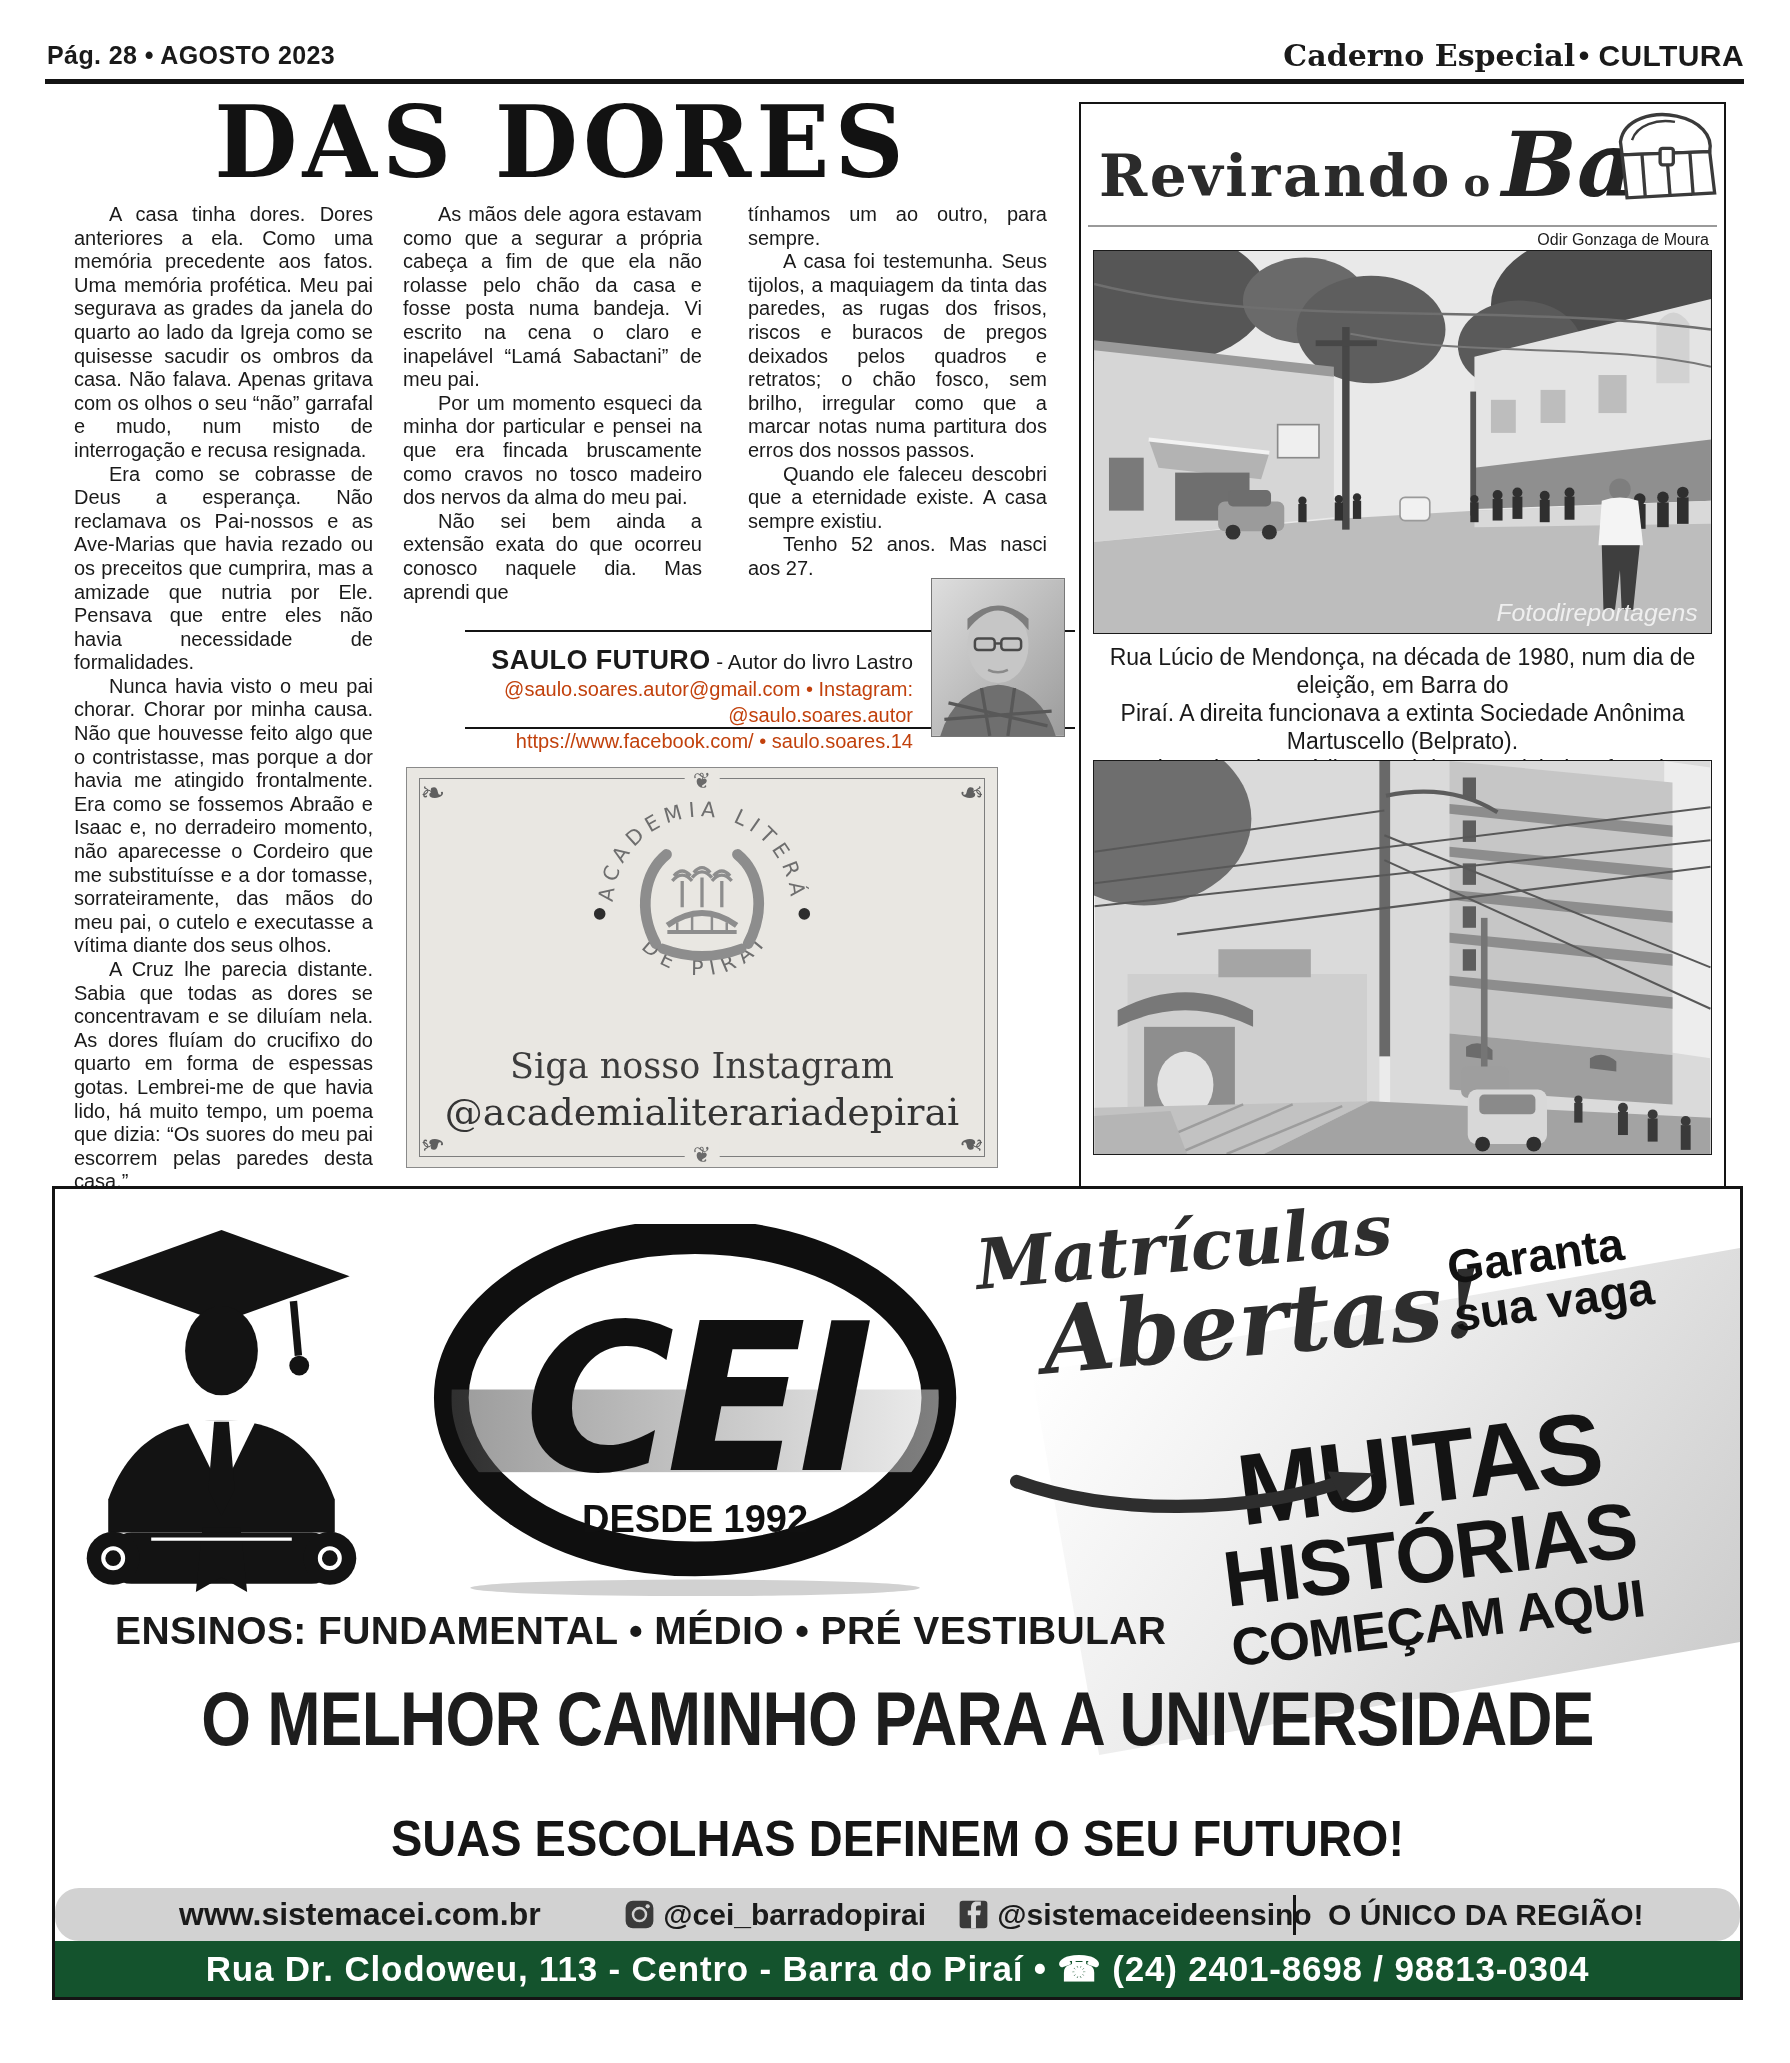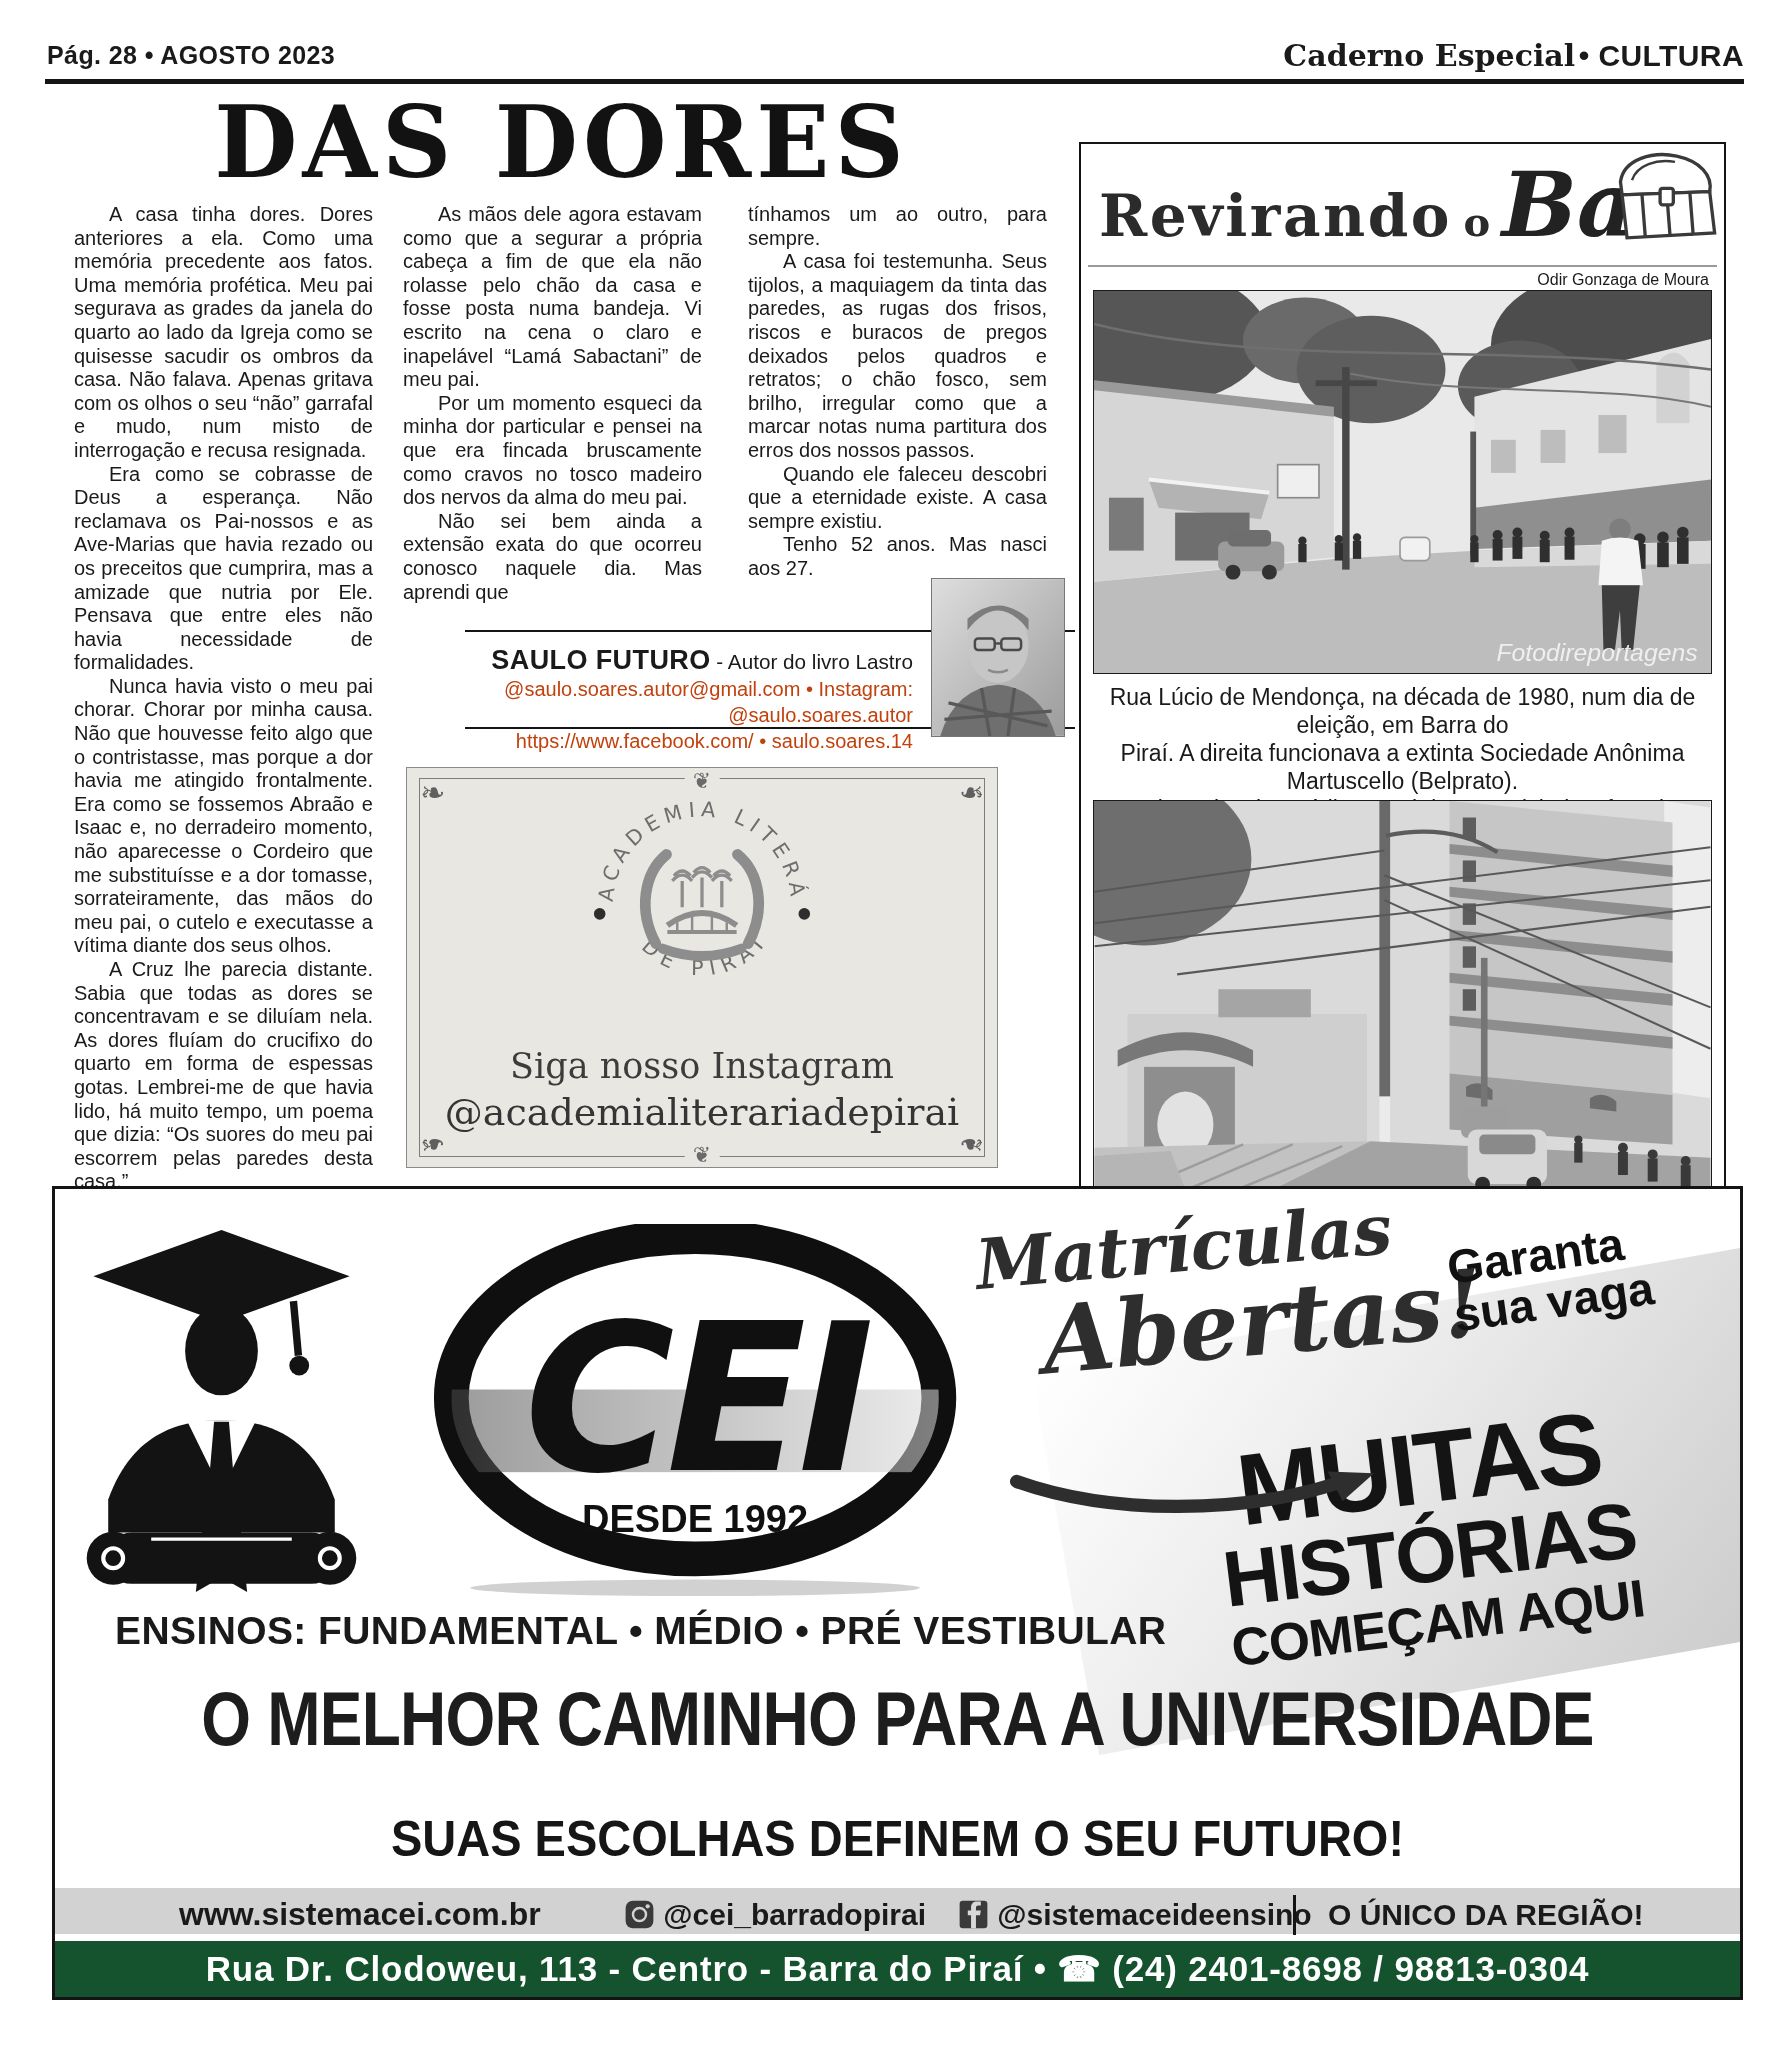--- a/index.html
+++ b/index.html
@@ -41,21 +41,21 @@
   .acad-corner{position:absolute;font-size:30px;color:#5f5f5f;font-family:"DejaVu Sans",sans-serif;}
   .acad-orn{position:absolute;left:50%;transform:translateX(-50%);font-size:21.5px;color:#6a6a6a;
             background:#e9e7e2;padding:0 8.3px;font-family:"DejaVu Sans",sans-serif;}
   .acad-logo{left:50%;top:21.5px;transform:translateX(-50%);}
   .acad-line1{left:0;right:0;top:278px;text-align:center;font-family:"DejaVu Serif",serif;
               font-size:35px;color:#3c3c3c;}
   .acad-line2{left:0;right:0;top:322px;text-align:center;font-family:"DejaVu Serif",serif;
               font-size:38px;color:#353535;}
 
   
-  .bau{left:1079px;top:102px;width:647px;height:1323px;border:2.5px solid #141414;box-sizing:border-box;margin-top:40px;}
+  .bau{left:1079px;top:102px;width:647px;height:1323px;border:2.5px solid #141414;box-sizing:border-box;}
   .bau-logo{left:18px;top:8.3px;display:flex;align-items:baseline;gap:11.6px;white-space:nowrap;}
   .bau-w1{font-family:"DejaVu Serif",serif;font-weight:bold;font-size:58px;letter-spacing:2.5px;color:#2b2b2b;}
   .bau-w2{font-family:"DejaVu Serif",serif;font-weight:bold;font-size:40px;color:#2b2b2b;}
   .bau-w3{font-family:"DejaVu Serif",serif;font-weight:bold;font-size:89px;font-style:italic;color:#222;}
   .bau-chest{right:5px;top:3.3px;}
   .bau-rule{left:6.6px;right:6.6px;top:121px;height:1.7px;background:#9a9a9a;}
   .bau-author{right:15px;top:127px;font-size:16px;}
   .bau-photo{left:13.2px;outline:1.7px solid #1a1a1a;}
   .photo1{top:147px;}
   .bau-caption{left:23px;top:539px;width:597px;text-align:center;font-size:23px;line-height:28px;}
@@ -78,21 +78,21 @@
   .muitas{left:1046px;top:233px;width:653px;transform:rotate(-7deg);text-align:center;
           font-weight:900;color:#141414;z-index:1;}
   .muitas-1{font-size:101px;line-height:93px;letter-spacing:-2.5px;}
   .muitas-2{font-size:79px;line-height:79px;letter-spacing:-1.7px;}
   .muitas-3{font-size:53px;line-height:60px;letter-spacing:-0.8px;}
   .ensinos{left:60px;top:420px;font-size:39px;font-weight:800;letter-spacing:0.4px;z-index:1;}
   .melhor{left:0;width:100%;top:493px;text-align:center;font-weight:900;font-size:64px;
           letter-spacing:-0.8px;transform:scaleY(1.18);color:#1d1d1d;z-index:1;}
   .escolhas{left:0;width:100%;top:622px;text-align:center;font-weight:800;font-size:47px;
             transform:scaleY(1.05);color:#161616;z-index:1;}
-  .graybar{left:0;width:1685px;top:699px;height:46px;background:#d2d2d2;z-index:1;}
+  .graybar{left:0;width:1685px;top:699px;height:53px;background:#d2d2d2;z-index:1;border-radius:24px;}
   .graybar .item{position:absolute;top:0;height:53px;line-height:53px;font-weight:bold;}
   .gb-web{left:124px;font-size:32px;}
   .gb-insta{left:569px;font-size:30px;}
   .gb-fb{left:903px;font-size:30px;}
   .gb-div{left:1238px;top:6.6px;height:40px;width:2.5px;background:#141414;position:absolute;}
   .gb-unico{left:1273px;font-size:30px;font-weight:800;}
   .gb-icon{display:inline-block;vertical-align:middle;margin-right:8.3px;margin-top:-5px;}
   .blackbar{left:0;width:1685px;top:752px;height:56px;background:#14532d;color:#fff;
             text-align:center;line-height:56px;font-weight:bold;font-size:35px;letter-spacing:0.8px;z-index:1;}
 </style>

